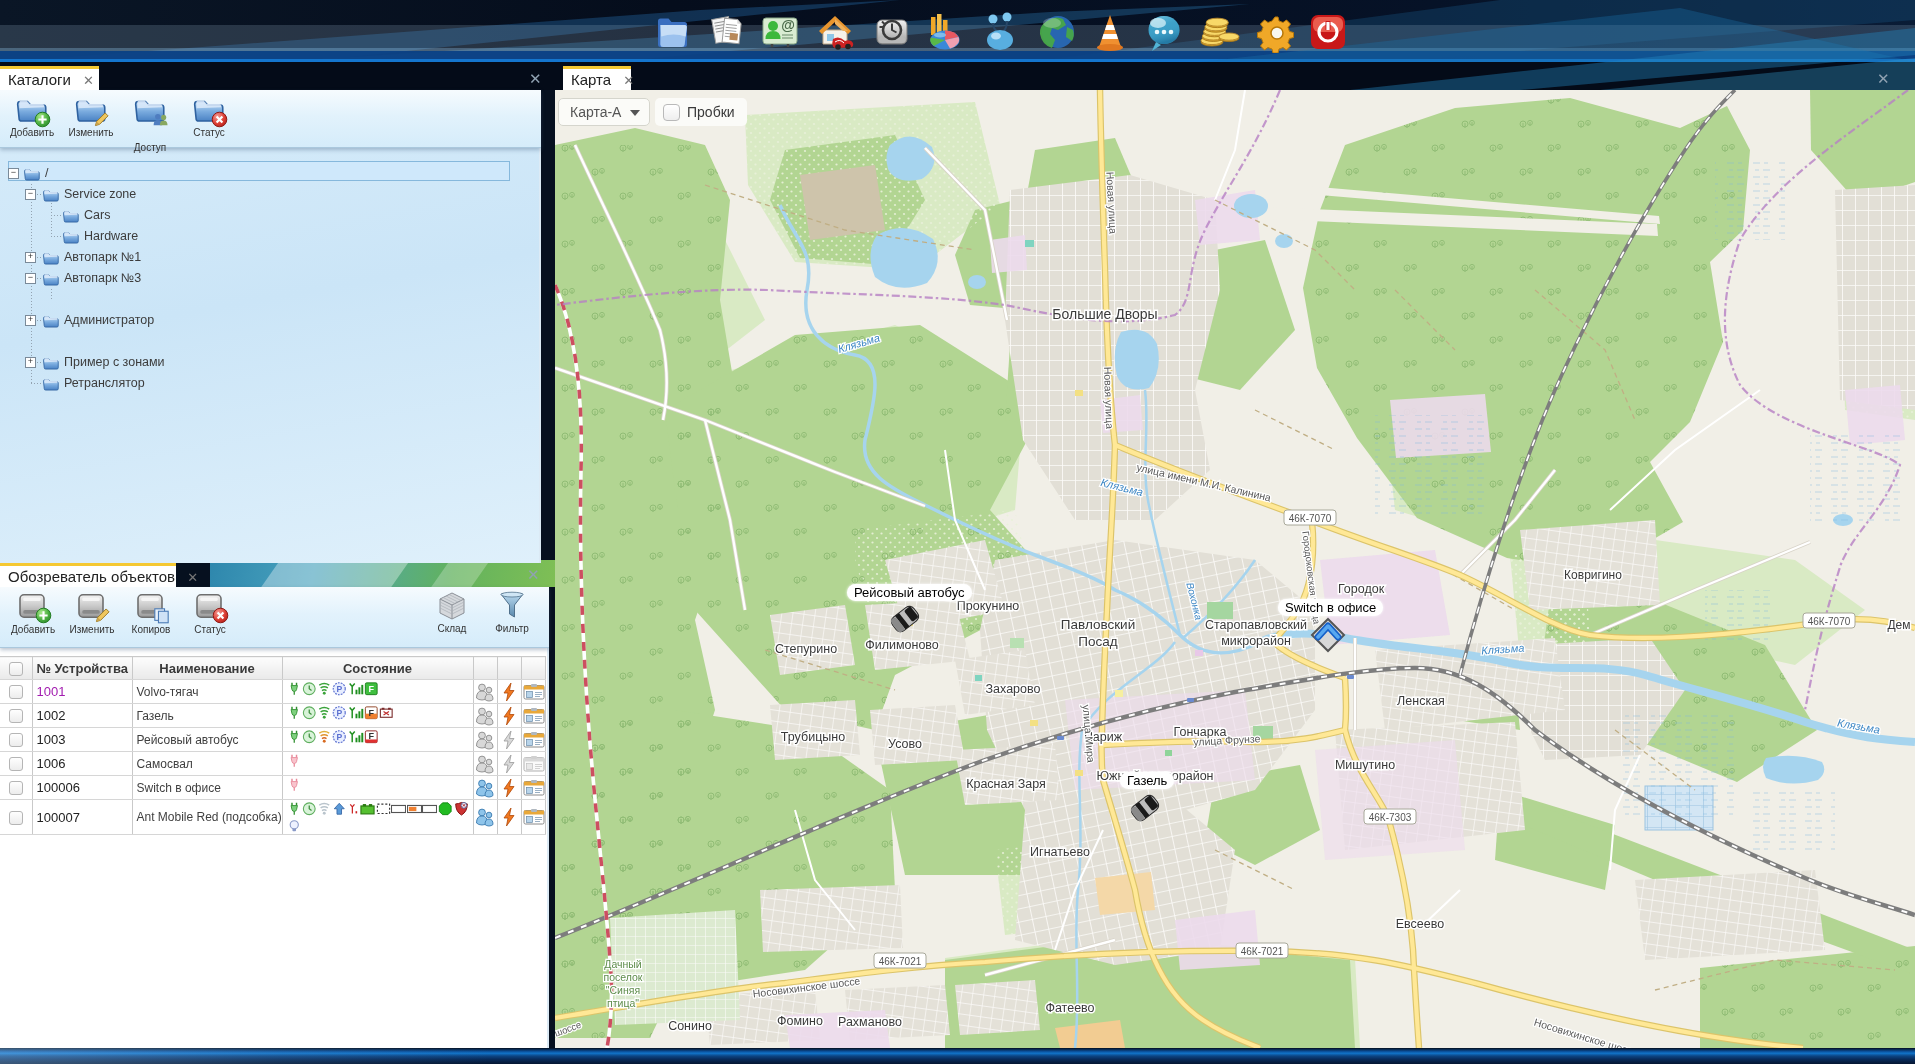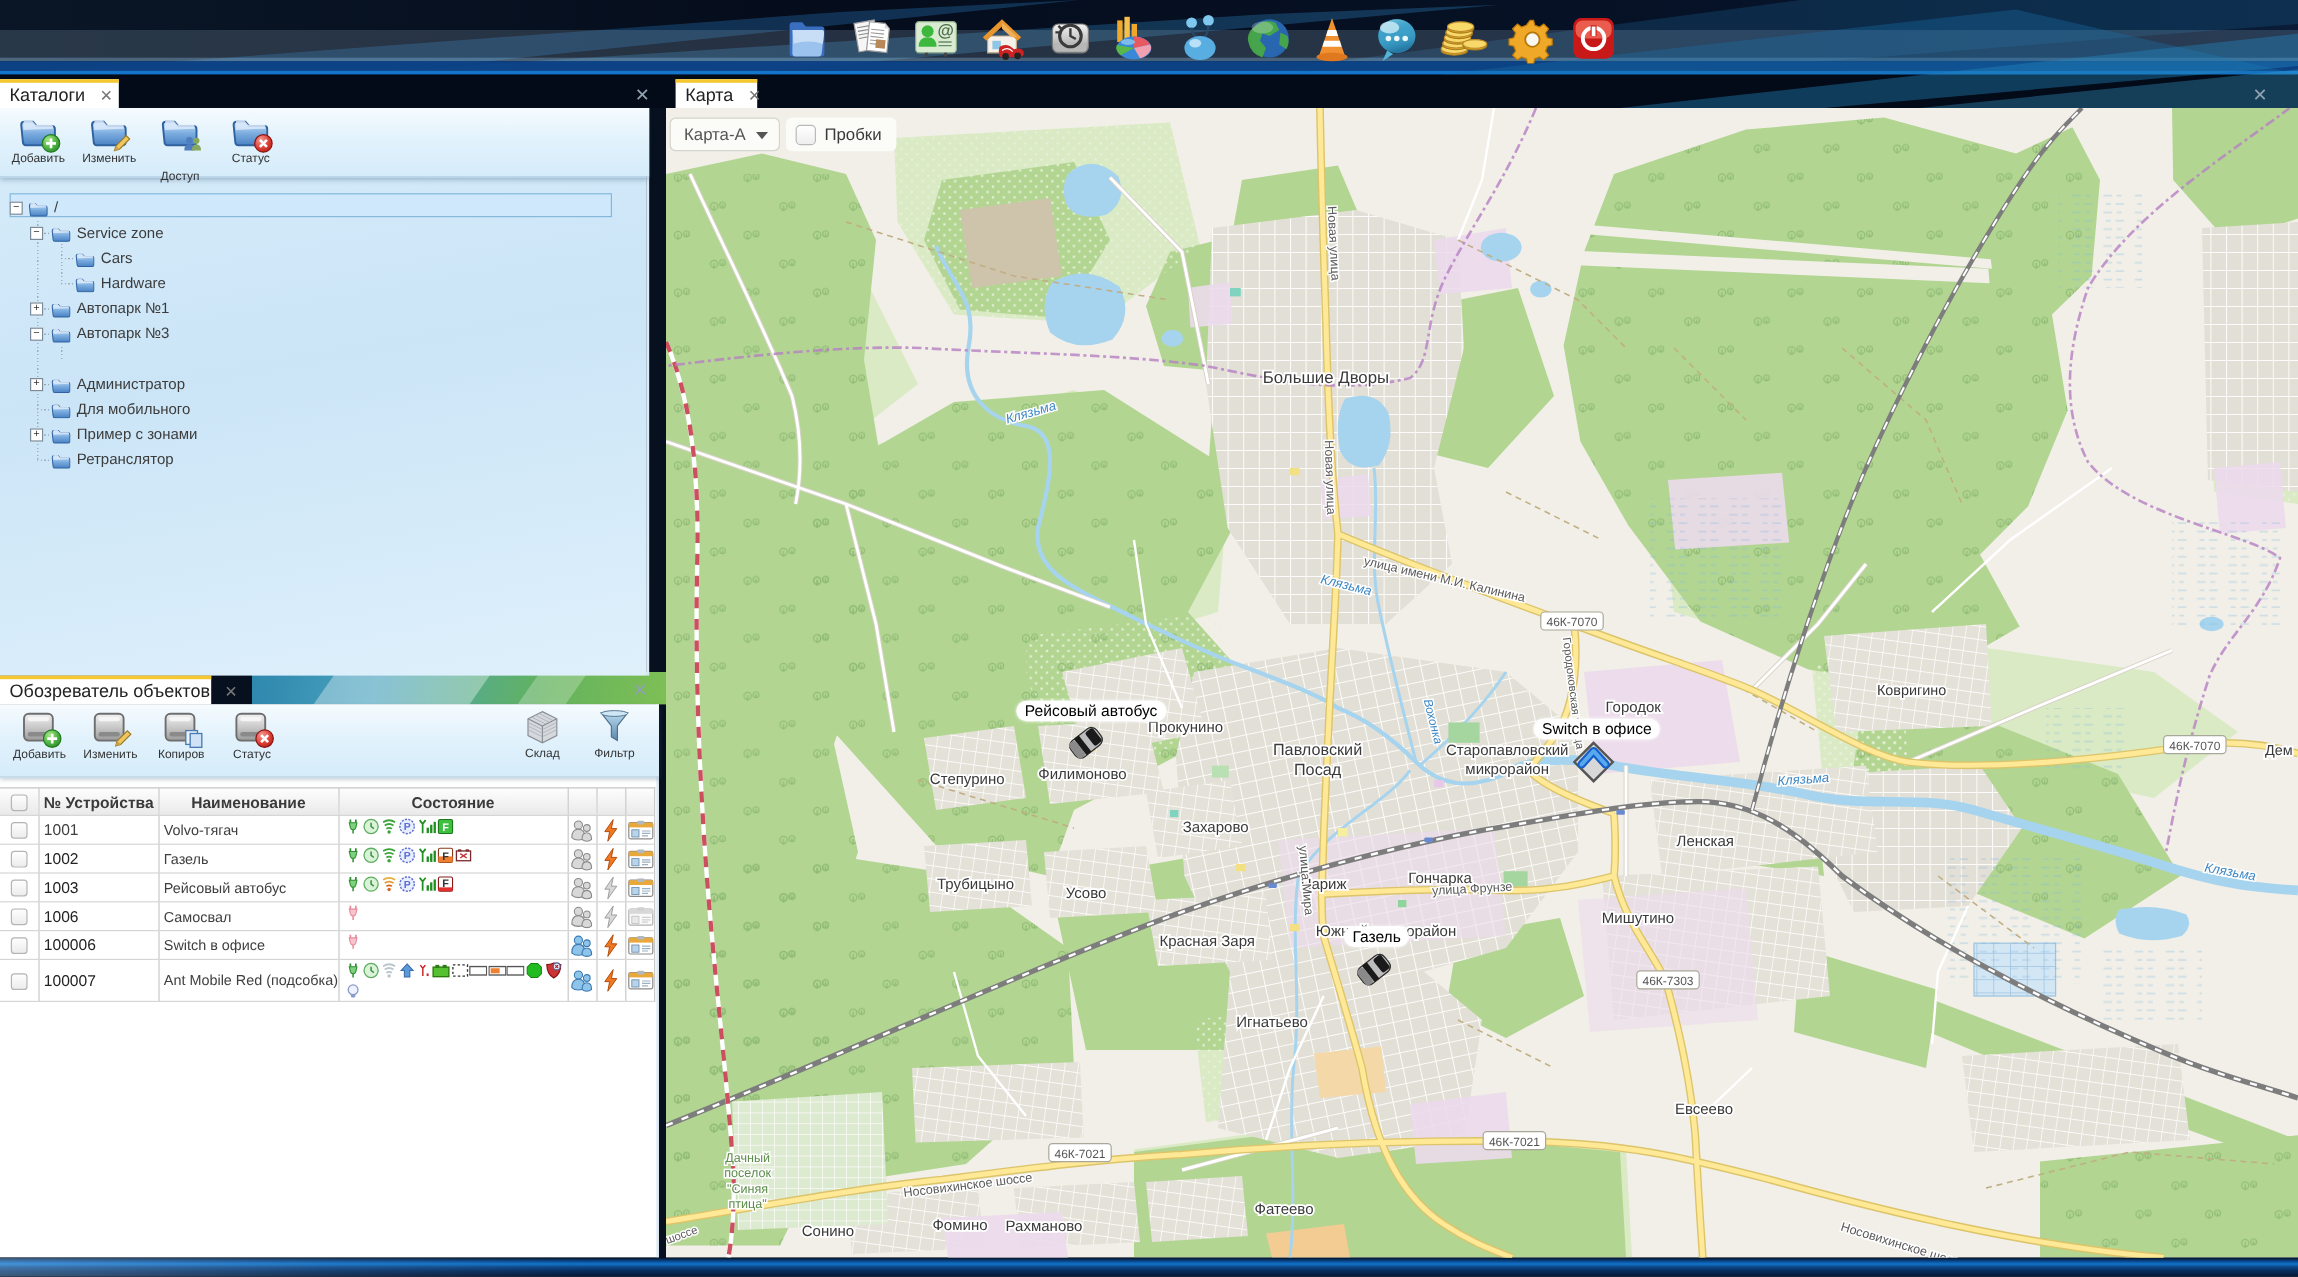--- a/index.html
+++ b/index.html
@@ -330,27 +330,20 @@
         <span style="position:absolute;left:64px">Автопарк №3</span>
       </div>
       <div class="trow" style="left:0;top:220px;width:541px">
         <div style="position:absolute;left:31px;top:10px;width:11px;height:1px;background:repeating-linear-gradient(90deg,#93a3b1 0 1px,transparent 1px 3px)"></div>
         <div class="pm" style="left:25px">+</div>
         <svg width="17" height="14" style="position:absolute;left:42px;top:4px">
           <use href="#s-folder"></use>
         </svg>
         <span style="position:absolute;left:64px">Администратор</span>
       </div>
-      <div class="trow" style="left:0;top:241px;width:541px">
-        <div style="position:absolute;left:31px;top:10px;width:11px;height:1px;background:repeating-linear-gradient(90deg,#93a3b1 0 1px,transparent 1px 3px)"></div>
-        <svg width="17" height="14" style="position:absolute;left:42px;top:4px">
-          <use href="#s-folder"></use>
-        </svg>
-        <span style="position:absolute;left:64px">Для мобильного</span>
-      </div>
       <div class="trow" style="left:0;top:262px;width:541px">
         <div style="position:absolute;left:31px;top:10px;width:11px;height:1px;background:repeating-linear-gradient(90deg,#93a3b1 0 1px,transparent 1px 3px)"></div>
         <div class="pm" style="left:25px">+</div>
         <svg width="17" height="14" style="position:absolute;left:42px;top:4px">
           <use href="#s-folder"></use>
         </svg>
         <span style="position:absolute;left:64px">Пример с зонами</span>
       </div>
       <div class="trow" style="left:0;top:283px;width:541px">
         <div style="position:absolute;left:31px;top:10px;width:11px;height:1px;background:repeating-linear-gradient(90deg,#93a3b1 0 1px,transparent 1px 3px)"></div>
@@ -447,21 +440,21 @@
           <th style="text-align:center"><span class="ck"></span></th>
           <th>№ Устройства</th>
           <th>Наименование</th>
           <th>Состояние</th>
           <th></th>
           <th></th>
           <th></th>
         </tr>
         <tr>
           <td style="text-align:center"><span class="ck"></span></td>
-          <td style="color:#404040">1001</td>
+          <td style="color:#a21caf">1001</td>
           <td style="color:#3f3f3f;font-size:12px">Volvo-тягач</td>
           <td>
             <div style="height:23px;line-height:16px"><svg class="ic" width="14.5" height="15.5" viewBox="0 0 16 16" style="margin-right:0.5px">
                 <path d="M5.5 1.5v3M10.5 1.5v3" stroke="#2f8f2f" stroke-width="1.6"></path>
                 <path d="M4.5 4.5h7l-1 4.5q-0.5 2-2.5 2t-2.5-2z" fill="#7ed07e" stroke="#2f8f2f"></path>
                 <path d="M8 11v3.5" stroke="#2f8f2f" stroke-width="1.4"></path>
               </svg><svg class="ic" width="14.5" height="15.5" viewBox="0 0 16 16" style="margin-right:0.5px">
                 <circle cx="8" cy="8" r="6.5" fill="#d8f3d8" stroke="#5fae5f" stroke-width="1.2"></circle>
                 <path d="M8 4.5V8l2.5 2" stroke="#3f8f3f" stroke-width="1.4" fill="none"></path>
               </svg><svg class="ic" width="14.5" height="15.5" viewBox="0 0 16 16" style="margin-right:0.5px">

